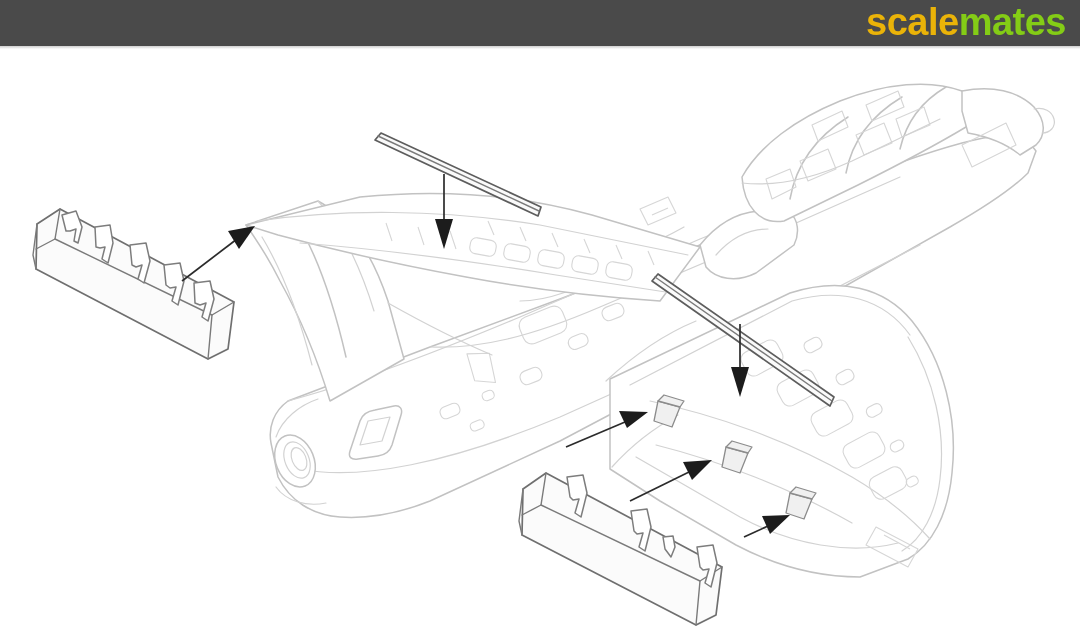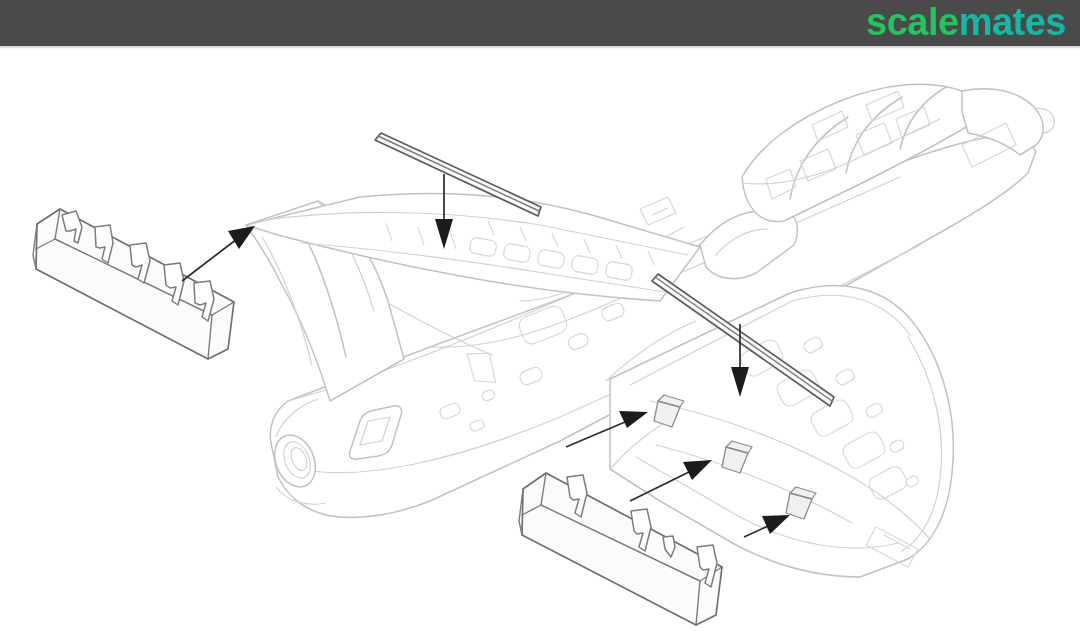--- a/index.html
+++ b/index.html
@@ -37,22 +37,22 @@
     right: 14px;
     top: 50%;
     transform: translateY(-52%);
     font-size: 38px;
     font-weight: bold;
     letter-spacing: -0.5px;
     line-height: 1;
     white-space: nowrap;
     user-select: none;
   }
-  #logo .logo-scale { color: #22c55e; }
-  #logo .logo-mates { color: #14b8a6; }
+  #logo .logo-scale { color: #eab308; }
+  #logo .logo-mates { color: #84cc16; }
 
   
   #illustration {
     position: absolute;
     left: 0; top: 49px;
     width: 1080px;
     height: 582px;
     background: #ffffff;
   }
   #illustration svg {

